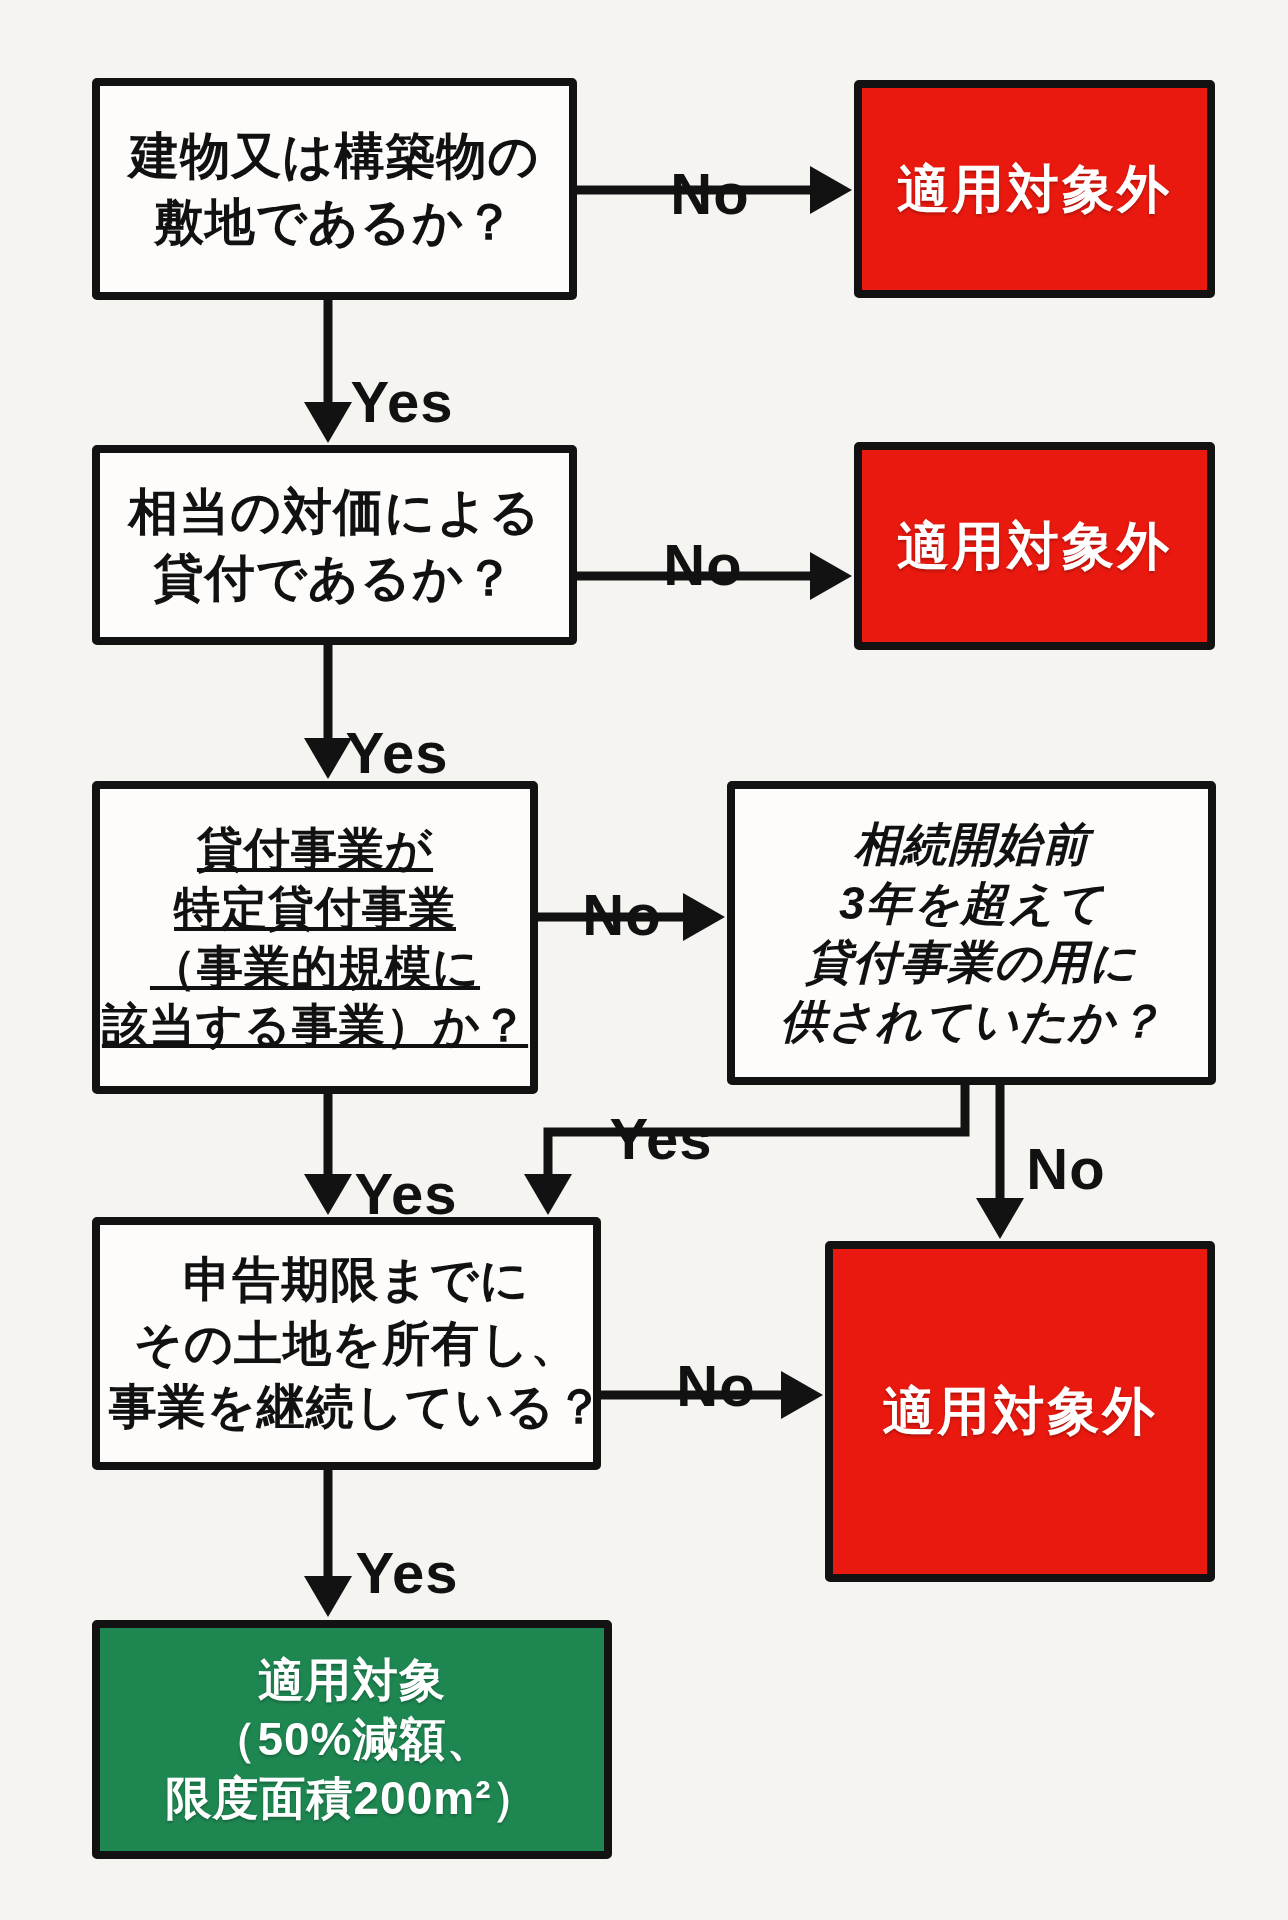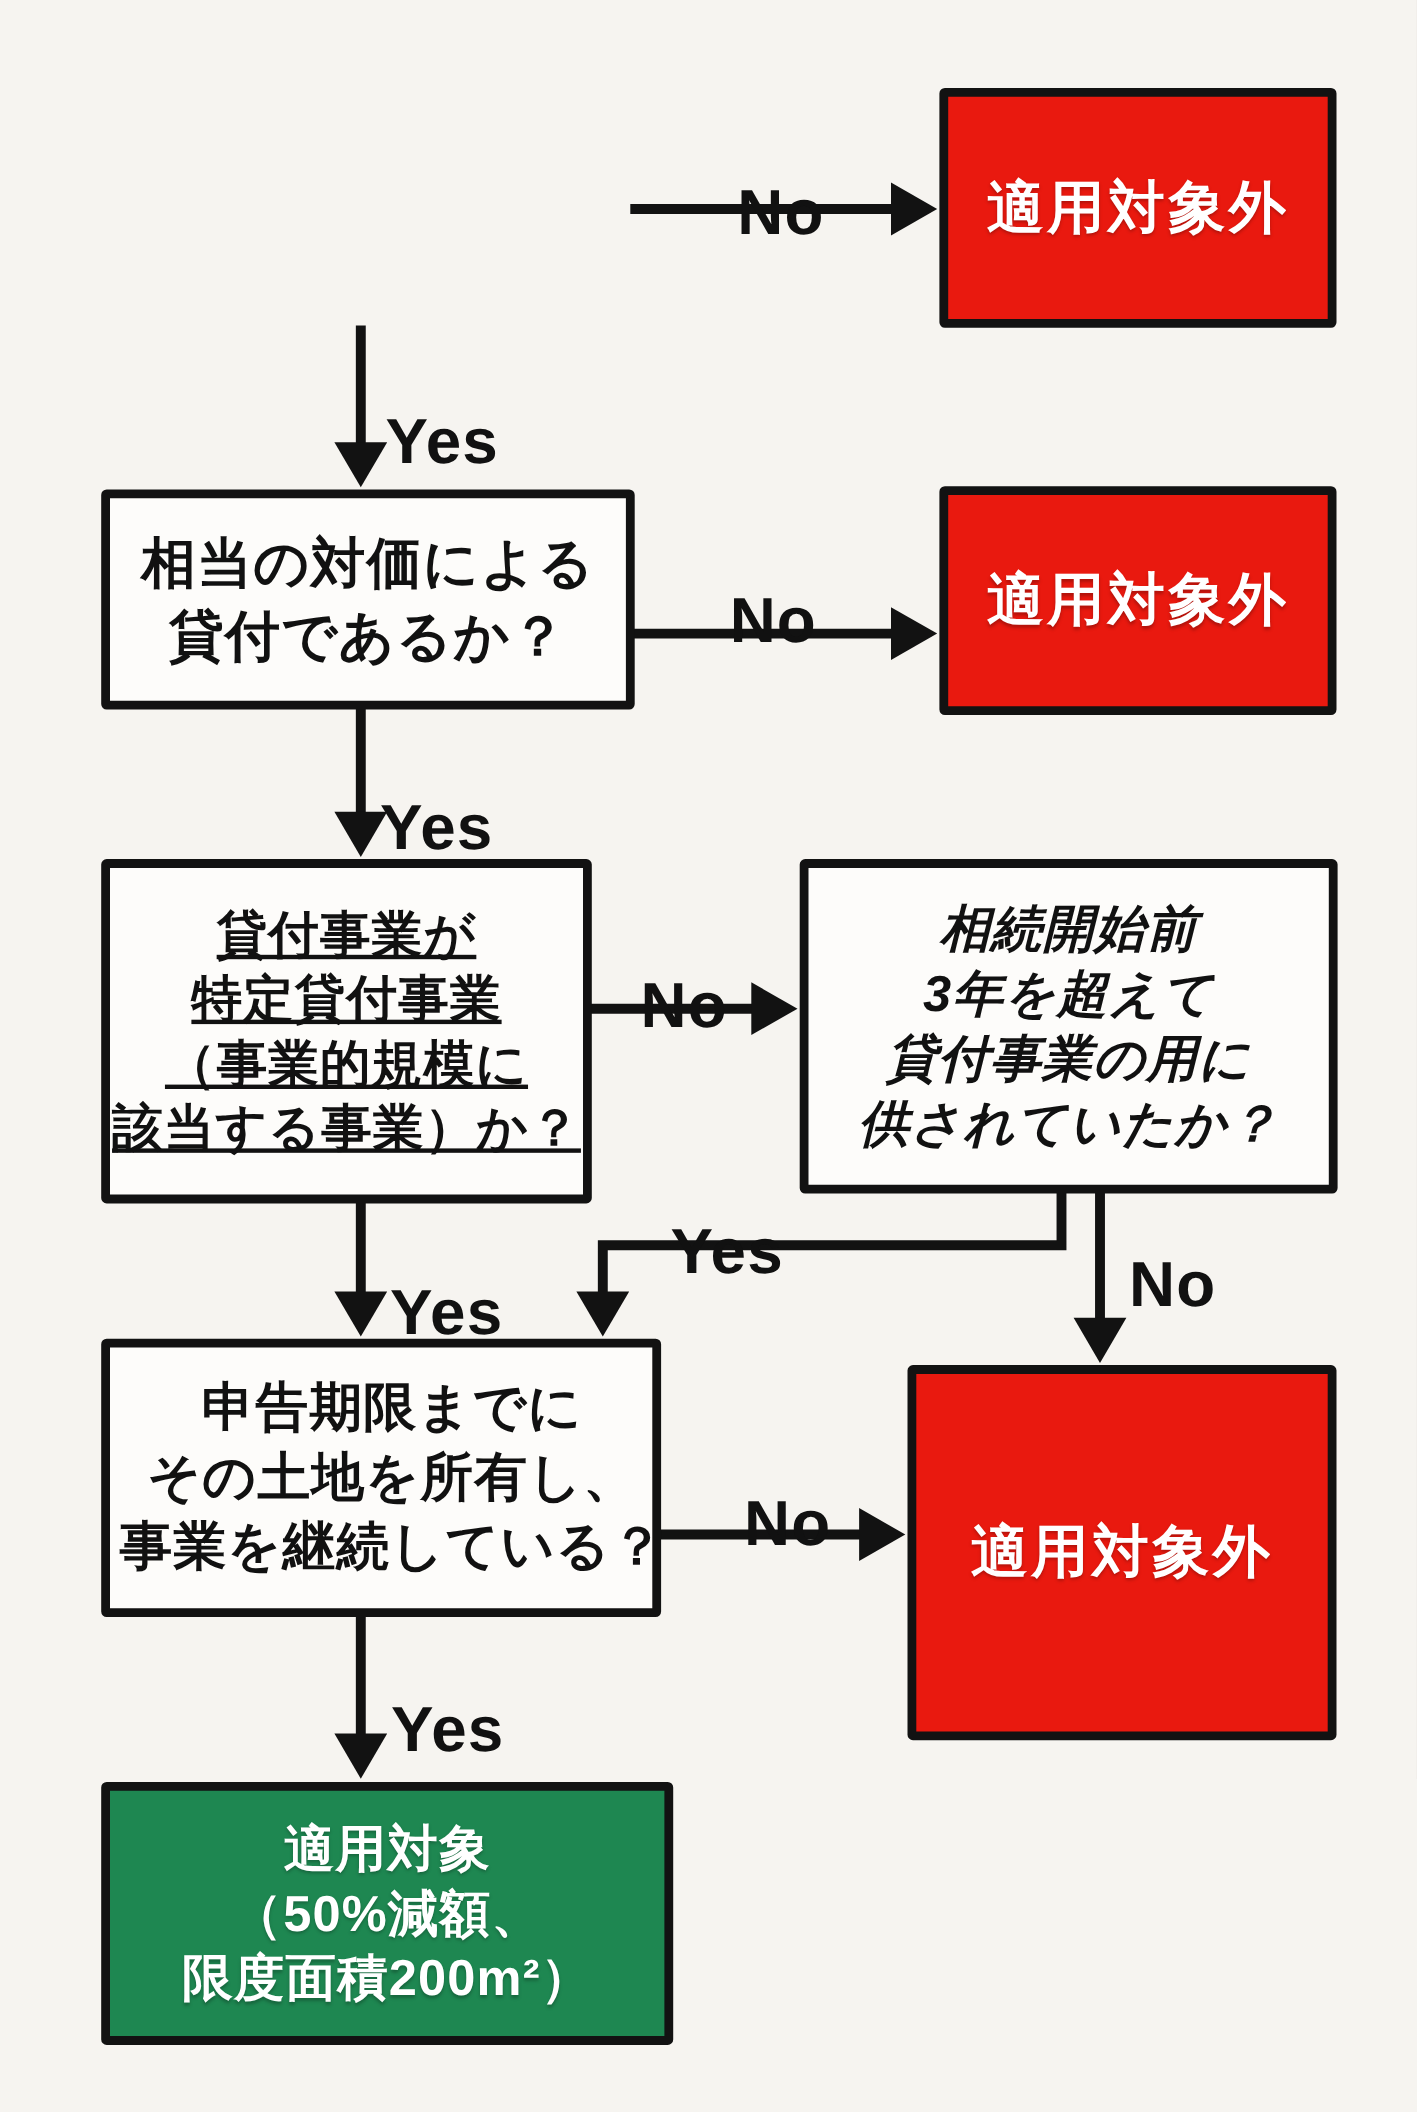--- a/index.html
+++ b/index.html
@@ -110,20 +110,24 @@
       <line x1="597" y1="1395" x2="783" y2="1395" stroke="#121212" stroke-width="9"></line>
       <polygon points="823,1395 781,1371 781,1419" fill="#121212"></polygon>
     </g>
 
     <g>
       <line x1="328" y1="1466" x2="328" y2="1578" stroke="#121212" stroke-width="9"></line>
       <polygon points="328,1617 304,1576 352,1576" fill="#121212"></polygon>
     </g>
   </svg>
 
+  <div class="node question f50" style="left:92px;top:78px;width:485px;height:222px;">
+    <div class="line">建物又は構築物の</div>
+    <div class="line">敷地であるか？</div>
+  </div>
 
   <div class="node excluded f52" style="left:854px;top:80px;width:361px;height:218px;">
     <div class="line">適用対象外</div>
   </div>
 
   <div class="node question f50" style="left:92px;top:445px;width:485px;height:200px;justify-content:center;">
     <div class="line">相当の対価による</div>
     <div class="line">貸付であるか？</div>
   </div>
 

